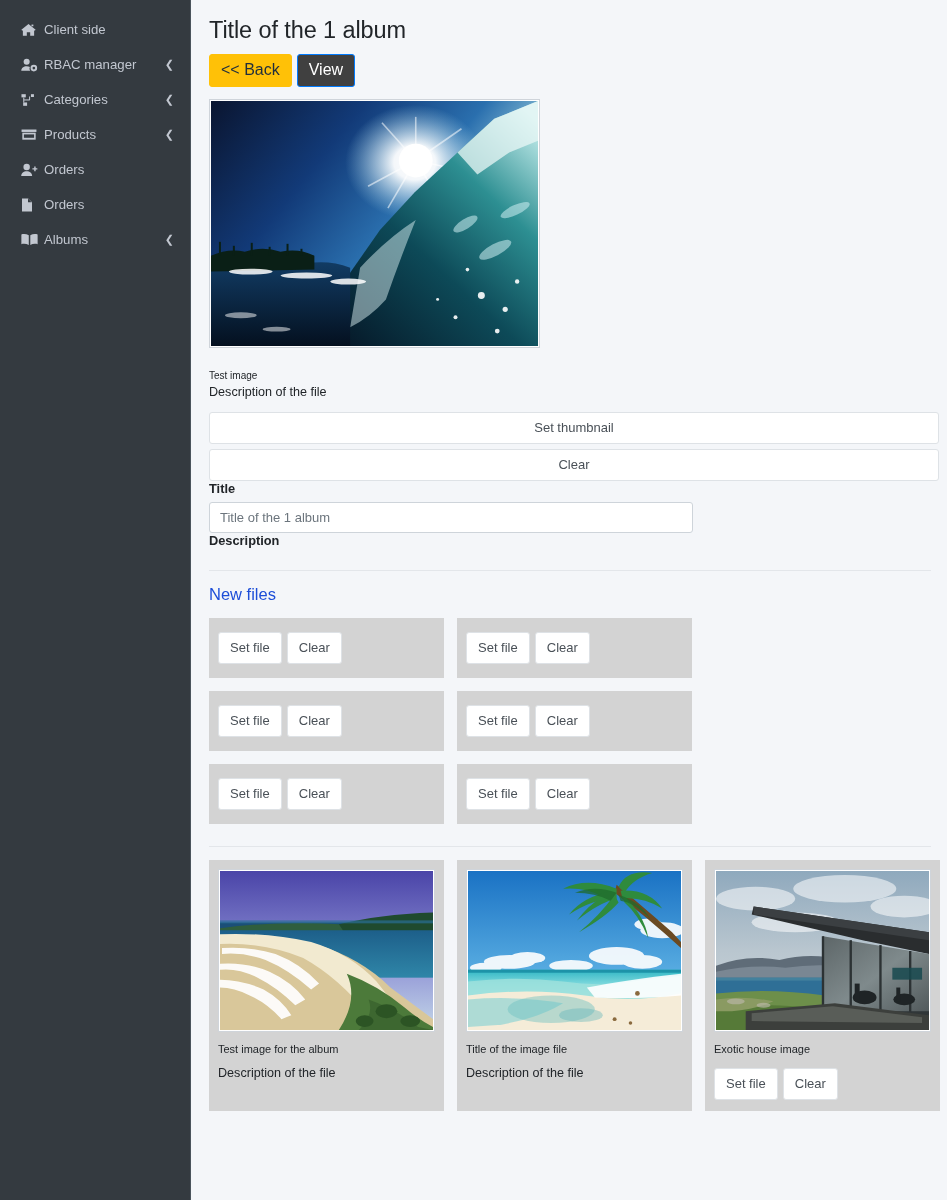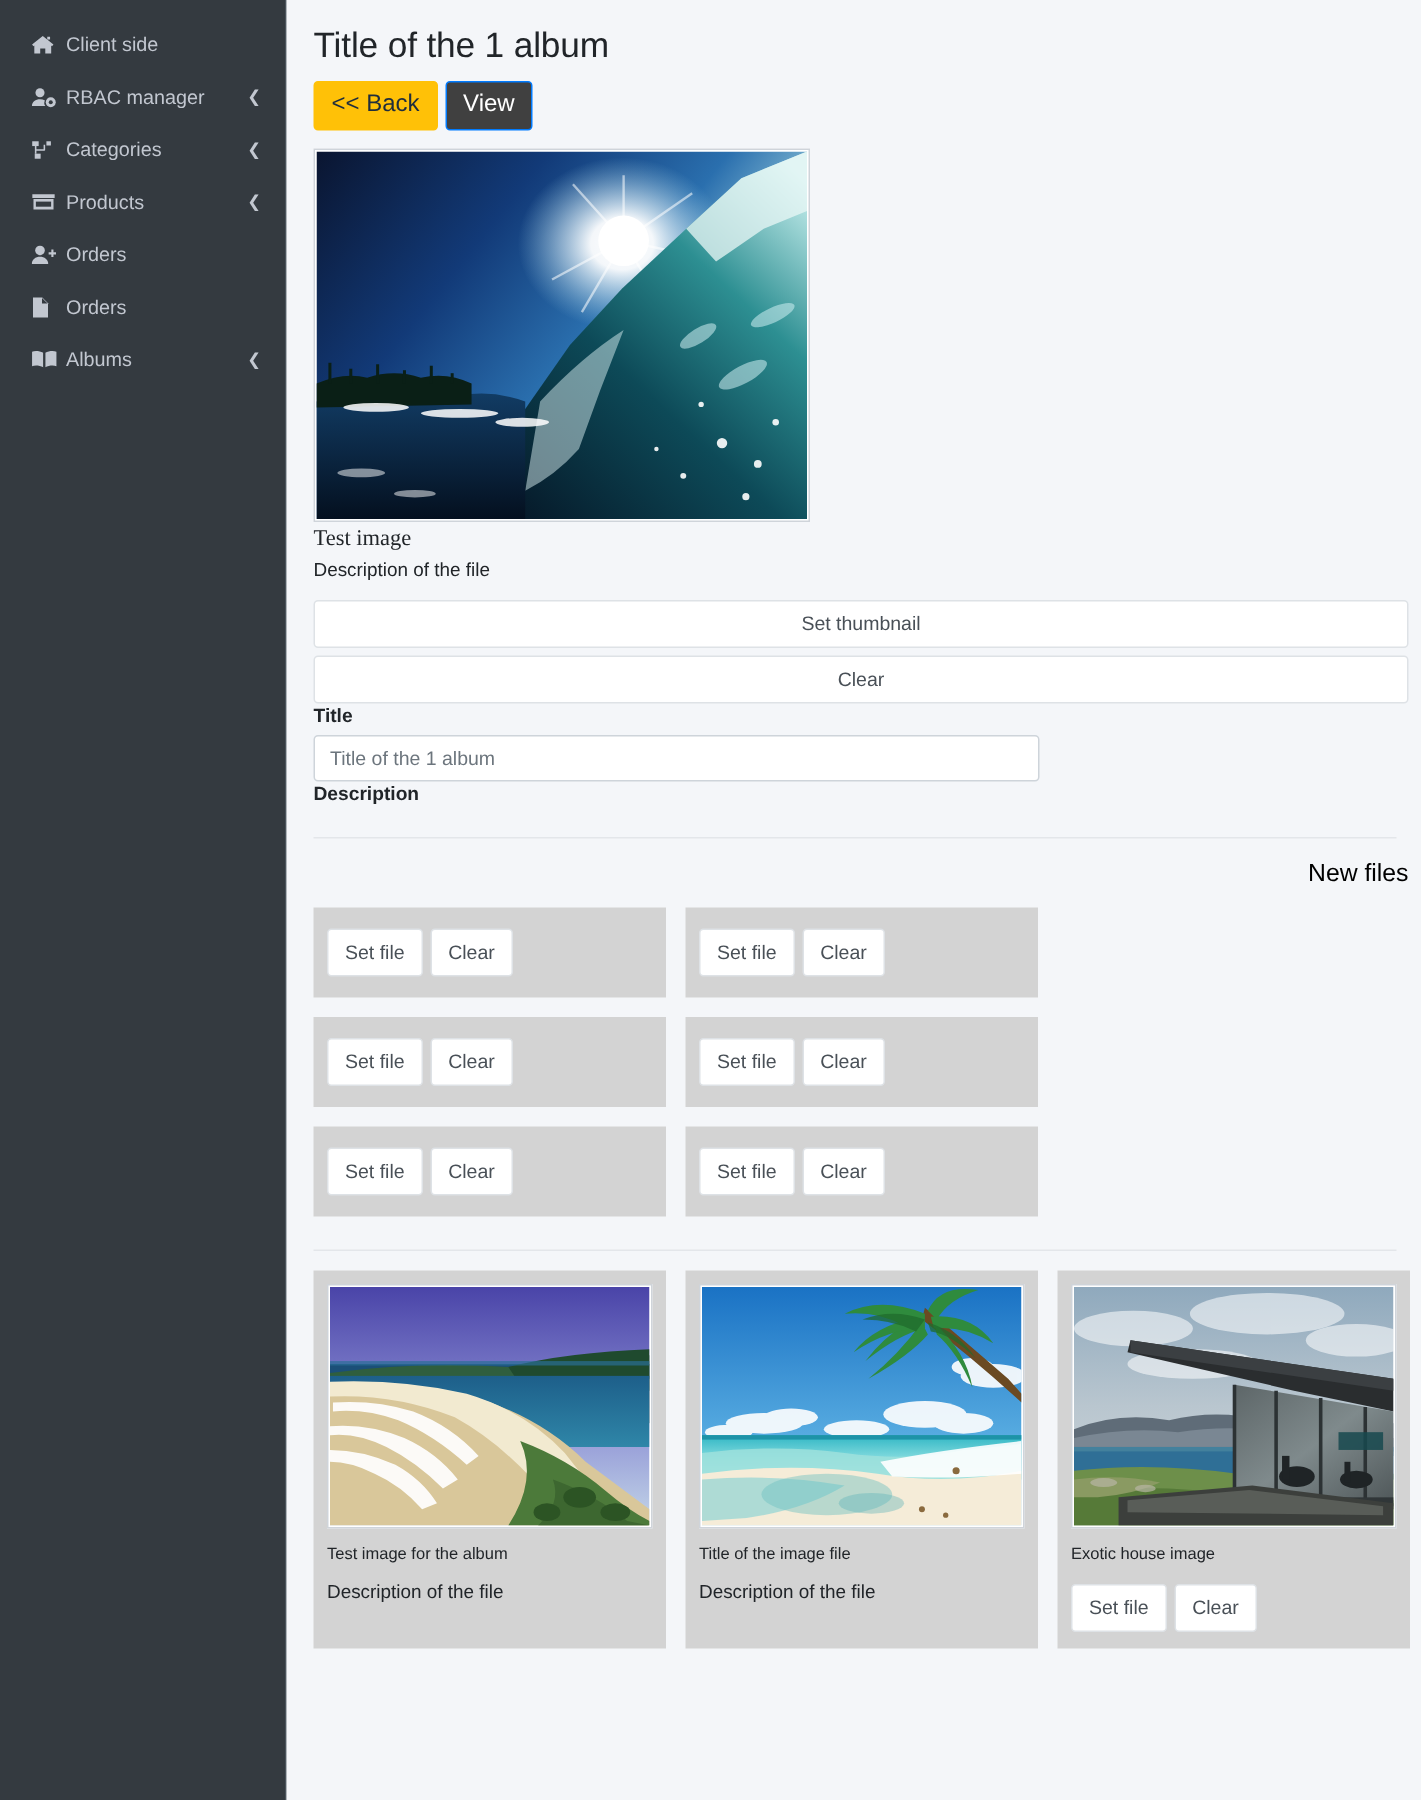--- a/index.html
+++ b/index.html
@@ -95,21 +95,21 @@
 
   
   .thumb-block { margin-top: 12px; }
   .thumb-frame {
     width: 331px;
     height: 249px;
     background: #fff;
     border: 1px solid #cfd4da;
     padding: 1px;
   }
-  .caption-title { font-size: 15px; color: #212529; margin-top: 0; line-height: 1.5; font-family: Liberation Serif, serif; }
+  .caption-title { font-size: 10px; color: #212529; margin-top: 20px; line-height: 1.5; }
   .caption-desc { font-size: 12.6px; color: #212529; line-height: 1.5; }
   .thumb-actions { margin-top: 10px; display: flex; gap: 5px; flex-direction: column; }
 
   
   .form-group { }
   .form-label {
     font-size: 12.8px;
     font-weight: bold;
     color: #212529;
     display: block;
@@ -135,24 +135,23 @@
   }
 
   hr.sep {
     border: 0;
     border-top: 1px solid #e3e6ea;
     margin: 22px 8px 0 0;
   }
   .section-title {
     font-size: 16.5px;
     font-weight: 400;
-    color: #000000;
+    color: #1d4ed8;
     margin: 14px 0 0 0;
     line-height: 1.2;
-    text-align: right;
   }
 
   
   .grid {
     display: flex;
     flex-wrap: wrap;
     gap: 13px;
     margin-top: 13px;
   }
   .newfile-card {

